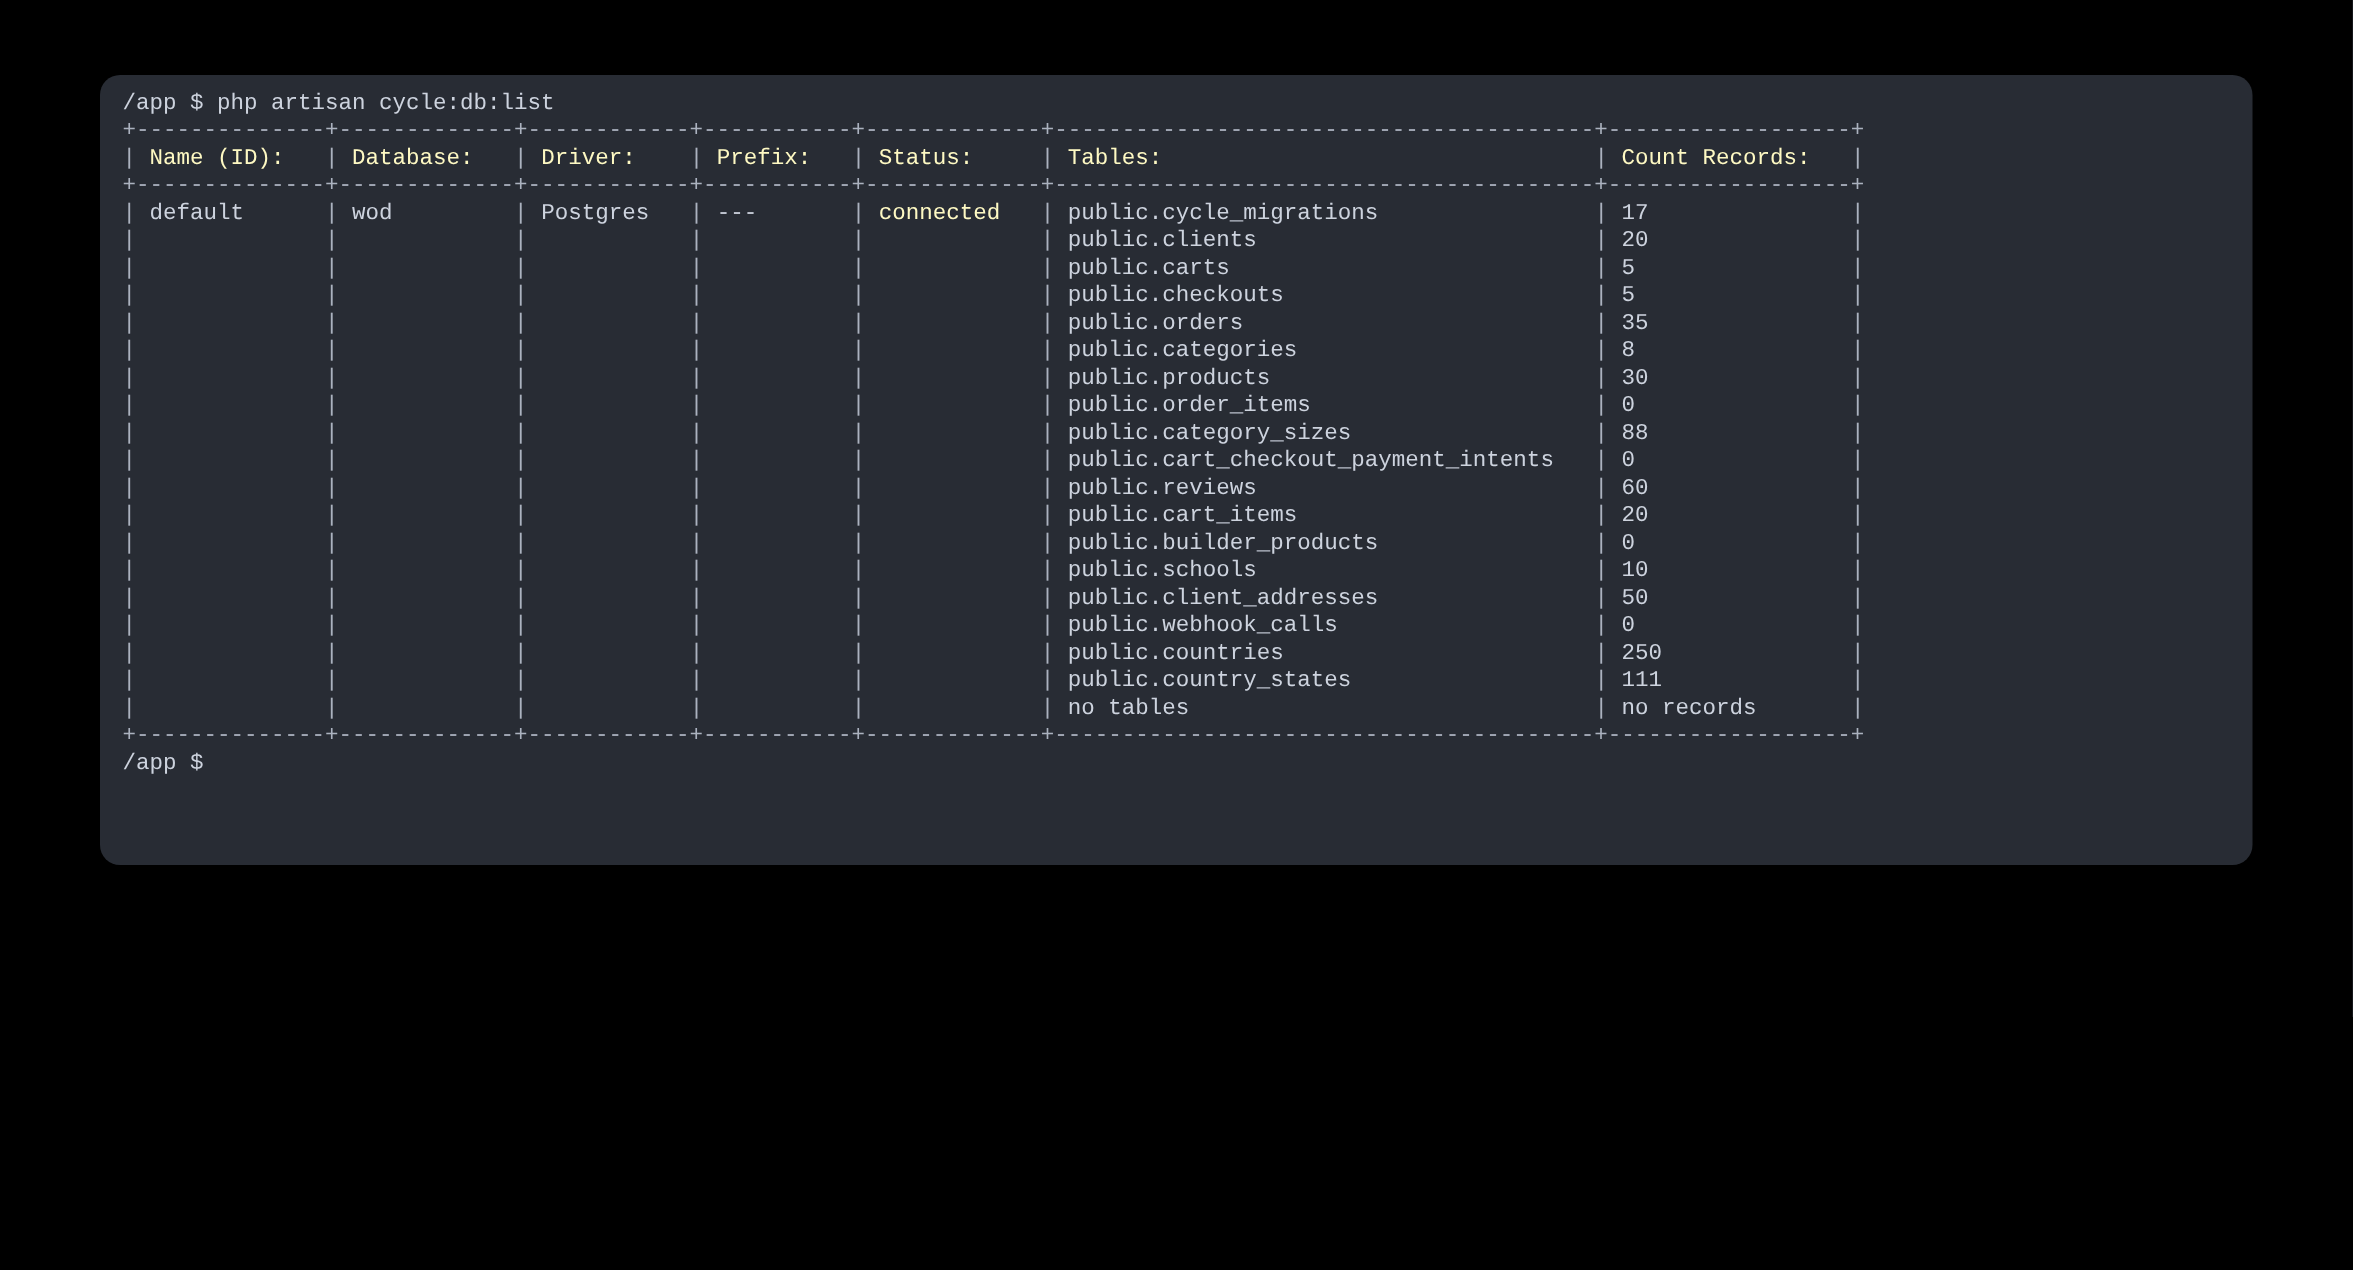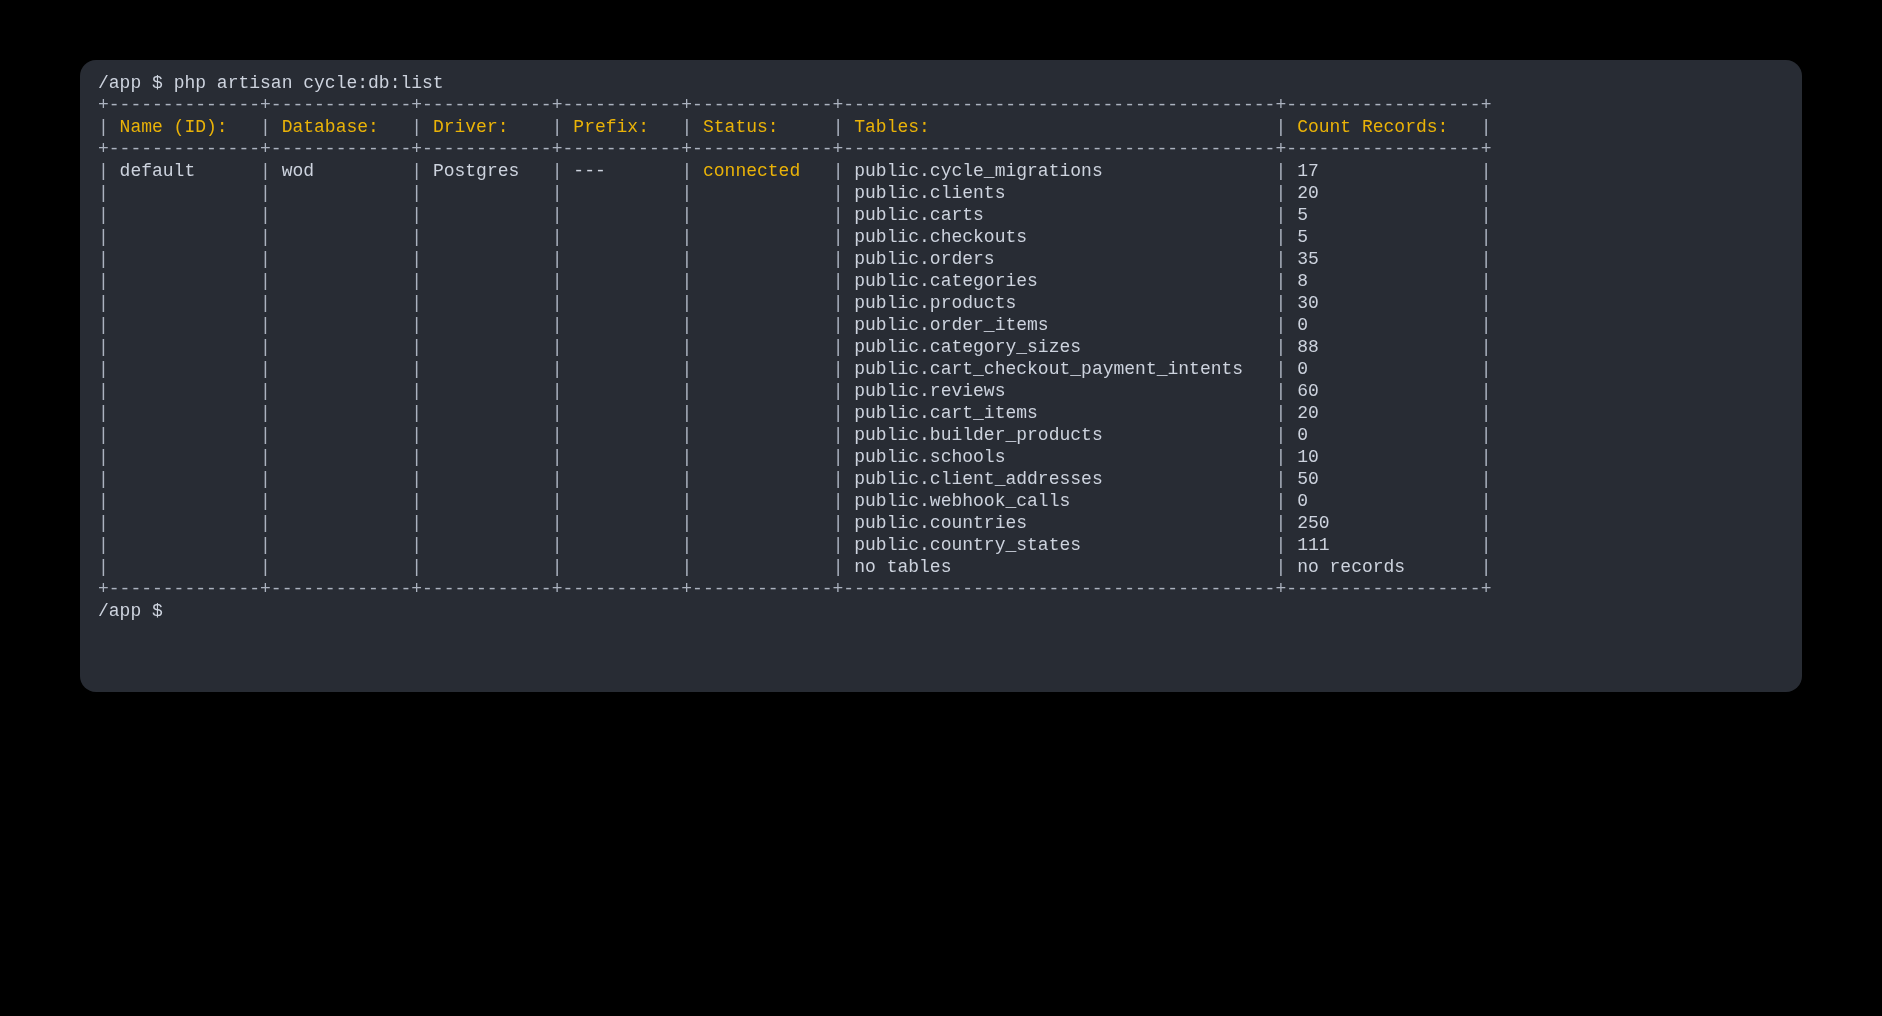--- a/index.html
+++ b/index.html
@@ -22,21 +22,21 @@
       padding: 12px 18px 70px 18px;
       color: #abb2bf;
       box-shadow: 0 12px 30px rgba(0,0,0,0.6);
       position: relative;
     }
     .line {
       white-space: pre;
       letter-spacing: 0;
     }
     .green {
-      color: #eab308;
+      color: #fef9c3;
     }
     .white {
       color: #cdd3de;
     }
     .dim {
       color: #abb2bf;
     }
   </style>
 </head>
 <body>

